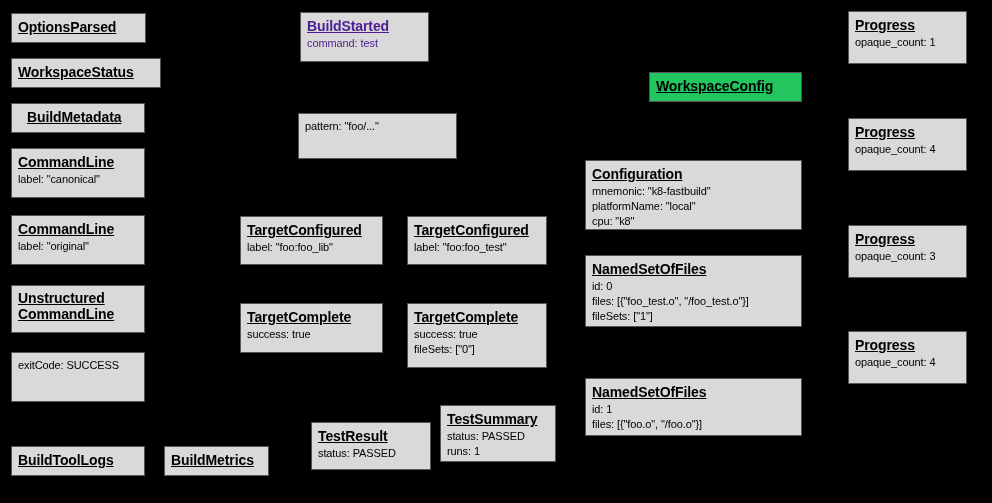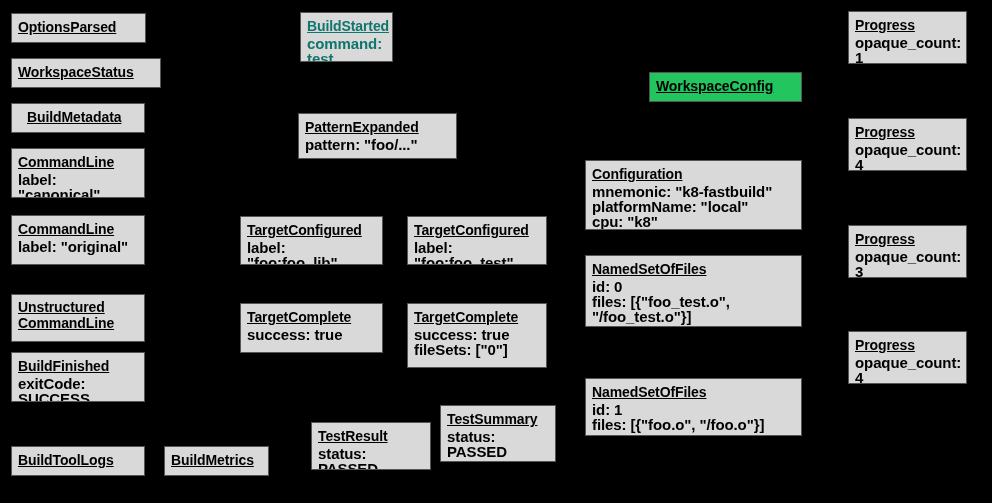--- a/index.html
+++ b/index.html
@@ -28,55 +28,54 @@
   .node-title {
     display: inline-block;
     font-size: 14px;
     font-weight: bold;
     text-decoration: underline;
     line-height: 16px;
     white-space: pre-line;
     letter-spacing: -0.1px;
   }
   .node-fields {
-    font-size: 15px;
-    font-weight: bold;
+    font-size: 11px;
+    font-weight: normal;
     line-height: 15px;
     white-space: pre-line;
     margin-top: 1px;
     letter-spacing: -0.1px;
   }
   .node-fields:empty { display: none; }
 </style>
 </head>
 <body>
 
 <div id="canvas" style="background: rgb(0, 0, 0); border-radius: 8px;">
     <div class="node" style="left: 11px; top: 13px; width: 135px; height: 30px; background: rgb(217, 217, 217); border-color: rgb(85, 85, 85); color: rgb(0, 0, 0);">
       <div><span class="node-title">OptionsParsed</span></div>
     </div>
-    <div class="node" style="left: 300px; top: 12px; width: 93px; height: 50px; background: rgb(217, 217, 217); border-color: rgb(85, 85, 85); color: #0f766e;">
+    <div class="node" style="left: 300px; top: 12px; width: 129px; height: 50px; background: rgb(217, 217, 217); border-color: rgb(85, 85, 85); color: #4c1d95;">
       <div><span class="node-title">BuildStarted</span></div>
       <div class="node-fields">command: test</div>
     </div>
     <div class="node" style="left: 848px; top: 11px; width: 119px; height: 53px; background: rgb(217, 217, 217); border-color: rgb(85, 85, 85); color: rgb(0, 0, 0);">
       <div><span class="node-title">Progress</span></div>
       <div class="node-fields">opaque_count: 1</div>
     </div>
     <div class="node" style="left: 11px; top: 58px; width: 150px; height: 30px; background: rgb(217, 217, 217); border-color: rgb(85, 85, 85); color: rgb(0, 0, 0);">
       <div><span class="node-title">WorkspaceStatus</span></div>
     </div>
     <div class="node" style="left: 649px; top: 72px; width: 153px; height: 30px; background: #22c55e; border-color: rgb(85, 85, 85); color: rgb(0, 0, 0);">
       <div><span class="node-title">WorkspaceConfig</span></div>
     </div>
     <div class="node" style="left: 11px; top: 103px; width: 134px; height: 30px; background: rgb(217, 217, 217); border-color: rgb(85, 85, 85); color: rgb(0, 0, 0); padding-left: 15px;">
       <div><span class="node-title">BuildMetadata</span></div>
     </div>
     <div class="node" style="left: 298px; top: 113px; width: 159px; height: 46px; background: rgb(217, 217, 217); border-color: rgb(85, 85, 85); color: rgb(0, 0, 0);">
-      <div><span class="node-title">PatternExpanded</span></div>
       <div class="node-fields">pattern: "foo/..."</div>
     </div>
     <div class="node" style="left: 848px; top: 118px; width: 119px; height: 53px; background: rgb(217, 217, 217); border-color: rgb(85, 85, 85); color: rgb(0, 0, 0);">
       <div><span class="node-title">Progress</span></div>
       <div class="node-fields">opaque_count: 4</div>
     </div>
     <div class="node" style="left: 11px; top: 148px; width: 134px; height: 50px; background: rgb(217, 217, 217); border-color: rgb(85, 85, 85); color: rgb(0, 0, 0);">
       <div><span class="node-title">CommandLine</span></div>
       <div class="node-fields">label: "canonical"</div>
     </div>
@@ -101,39 +100,38 @@
     <div class="node" style="left: 848px; top: 225px; width: 119px; height: 53px; background: rgb(217, 217, 217); border-color: rgb(85, 85, 85); color: rgb(0, 0, 0);">
       <div><span class="node-title">Progress</span></div>
       <div class="node-fields">opaque_count: 3</div>
     </div>
     <div class="node" style="left: 585px; top: 255px; width: 217px; height: 72px; background: rgb(217, 217, 217); border-color: rgb(85, 85, 85); color: rgb(0, 0, 0);">
       <div><span class="node-title">NamedSetOfFiles</span></div>
       <div class="node-fields">id: 0
 files: [{"foo_test.o", "/foo_test.o"}]
 fileSets: ["1"]</div>
     </div>
-    <div class="node" style="left: 11px; top: 294px; width: 134px; height: 48px; background: rgb(217, 217, 217); border-color: rgb(85, 85, 85); color: rgb(0, 0, 0);">
+    <div class="node" style="left: 11px; top: 285px; width: 134px; height: 48px; background: rgb(217, 217, 217); border-color: rgb(85, 85, 85); color: rgb(0, 0, 0);">
       <div><span class="node-title">Unstructured
 CommandLine</span></div>
     </div>
     <div class="node" style="left: 240px; top: 303px; width: 143px; height: 50px; background: rgb(217, 217, 217); border-color: rgb(85, 85, 85); color: rgb(0, 0, 0);">
       <div><span class="node-title">TargetComplete</span></div>
       <div class="node-fields">success: true</div>
     </div>
     <div class="node" style="left: 407px; top: 303px; width: 140px; height: 65px; background: rgb(217, 217, 217); border-color: rgb(85, 85, 85); color: rgb(0, 0, 0);">
       <div><span class="node-title">TargetComplete</span></div>
       <div class="node-fields">success: true
 fileSets: ["0"]</div>
     </div>
     <div class="node" style="left: 848px; top: 331px; width: 119px; height: 53px; background: rgb(217, 217, 217); border-color: rgb(85, 85, 85); color: rgb(0, 0, 0);">
       <div><span class="node-title">Progress</span></div>
       <div class="node-fields">opaque_count: 4</div>
     </div>
     <div class="node" style="left: 11px; top: 352px; width: 134px; height: 50px; background: rgb(217, 217, 217); border-color: rgb(85, 85, 85); color: rgb(0, 0, 0);">
-      <div><span class="node-title">BuildFinished</span></div>
       <div class="node-fields">exitCode: SUCCESS</div>
     </div>
     <div class="node" style="left: 585px; top: 378px; width: 217px; height: 58px; background: rgb(217, 217, 217); border-color: rgb(85, 85, 85); color: rgb(0, 0, 0);">
       <div><span class="node-title">NamedSetOfFiles</span></div>
       <div class="node-fields">id: 1
 files: [{"foo.o", "/foo.o"}]</div>
     </div>
     <div class="node" style="left: 440px; top: 405px; width: 116px; height: 57px; background: rgb(217, 217, 217); border-color: rgb(85, 85, 85); color: rgb(0, 0, 0);">
       <div><span class="node-title">TestSummary</span></div>
       <div class="node-fields">status: PASSED

